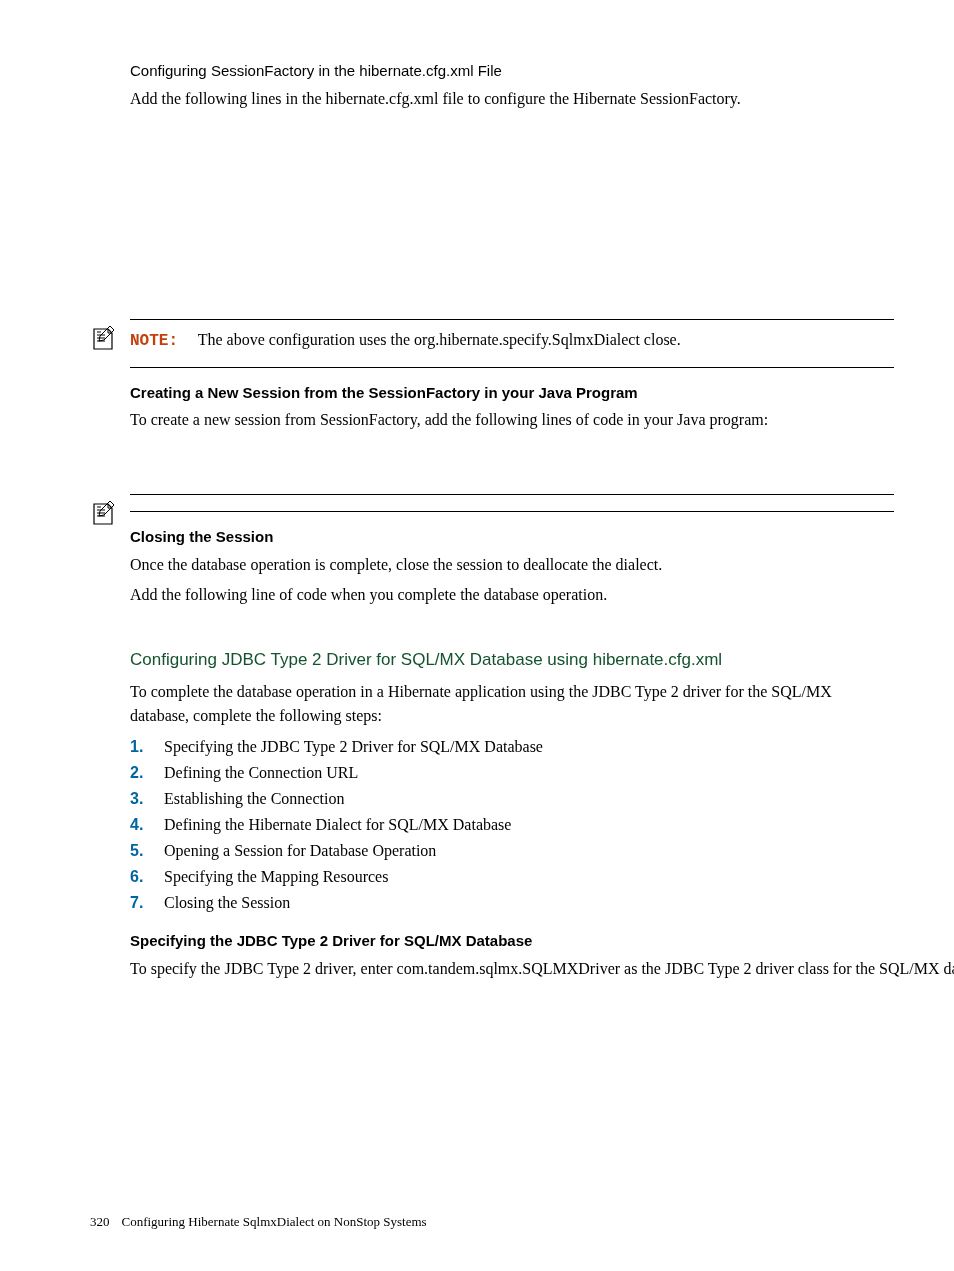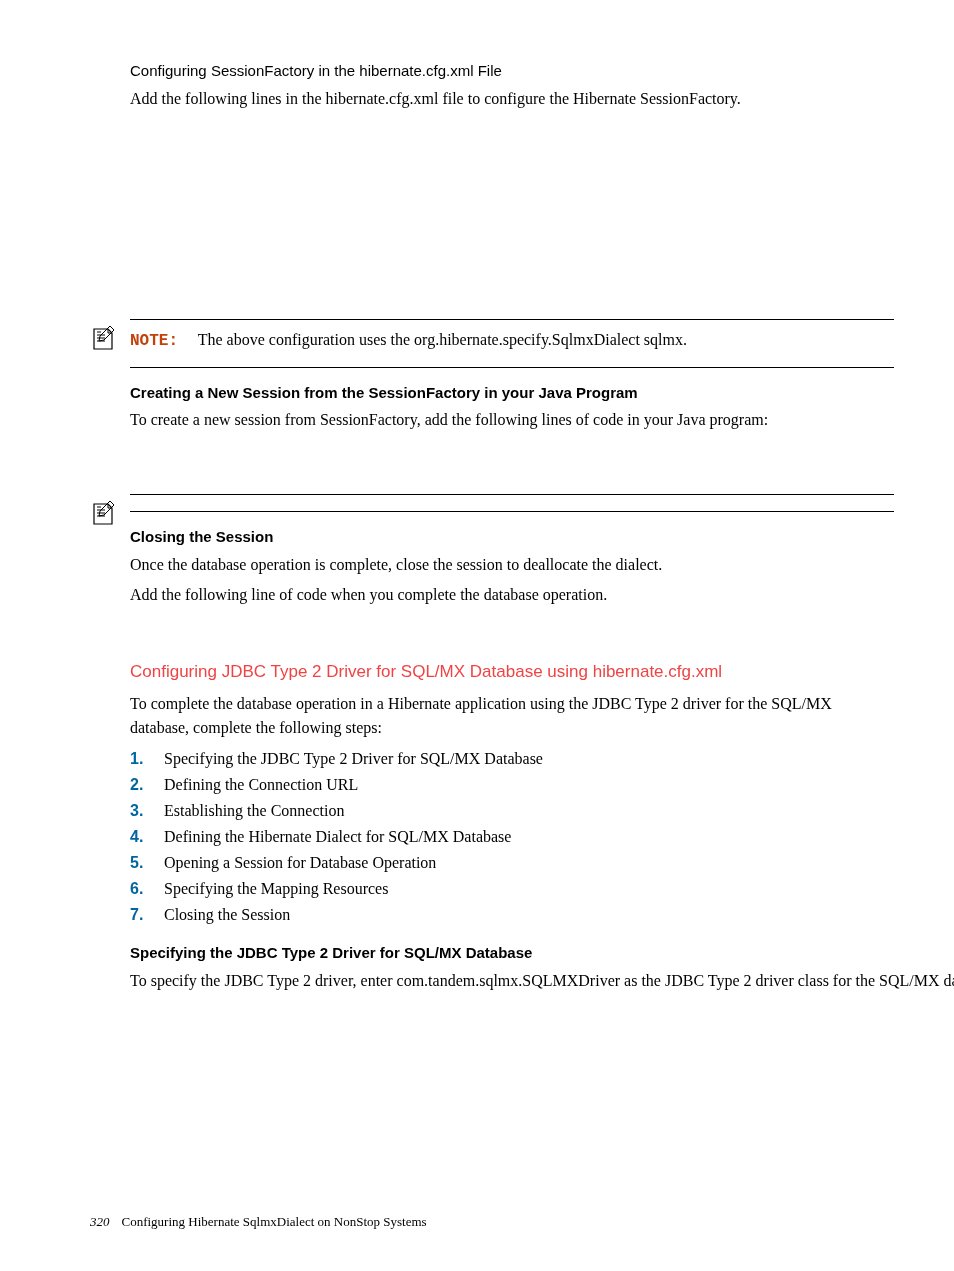--- a/index.html
+++ b/index.html
@@ -38,23 +38,23 @@
   }
   .note-label {
     font-family: Liberation Mono, monospace;
     font-weight: bold;
     color: #c2410c;
     margin-right: 8px;
   }
   .link { color: #0066a1; }
   .section-h {
     font-family: Arial, Helvetica, sans-serif;
-    color: #ef4444;
+    color: #14532d;
     font-size: 17px;
-    margin-top: 32px;
+    margin-top: 20px;
     margin-bottom: 8px;
     font-weight: normal;
   }
   ol.steps {
     list-style: none;
     counter-reset: step;
     margin-left: 34px;
     margin-top: 6px;
     margin-bottom: 10px;
   }
@@ -78,21 +78,21 @@
   .smallcodeblock {
     height: 40px;
     margin: 8px 0 14px 0;
   }
   .footer {
     position: absolute;
     bottom: 40px;
     left: 90px;
     font-size: 13px;
   }
-  .pagenum { margin-right: 12px; font-style: italic; }
+  .pagenum { margin-right: 12px; }
   .inline-mixed span { white-space: pre; }
   .spacer-big { height: 14px; }
   .sub-h {
     font-family: Arial, Helvetica, sans-serif;
     font-weight: bold;
     font-size: 15px;
     margin-top: 14px;
     margin-bottom: 4px;
   }
 </style>
@@ -110,21 +110,21 @@
 
 <div class="note-block">
   <span class="note-icon">
     <svg viewBox="0 0 26 26">
         <path d="M4 3h14l4 4v16H4z" fill="none" stroke="#000" stroke-width="1.2"></path>
         <path d="M7 6h4M7 9h8M7 12h8M7 15h8M18 3v4h4" fill="none" stroke="#000" stroke-width="1"></path>
         <path d="M20 0l4 4-10 10-5 1 1-5z" fill="none" stroke="#000" stroke-width="1"></path>
       </svg>
   </span>
   <p class="inline-mixed">
-    <span class="note-label">NOTE:</span><span>   The above configuration uses the </span><span>org.hibernate.specify.SqlmxDialect</span><span> sqlmx.</span>
+    <span class="note-label">NOTE:</span><span>   The above configuration uses the </span><span>org.hibernate.specify.SqlmxDialect</span><span> close.</span>
   </p>
 </div>
 
 <div class="sub-h inline-mixed">
   <span>Creating a New Session from the </span><span>SessionFactory</span><span> in your Java Program</span>
 </div>
 <p class="inline-mixed">
   <span>To create a new session from </span><span>SessionFactory</span><span>, add the following lines of code in your Java program:</span>
 </p>
 

